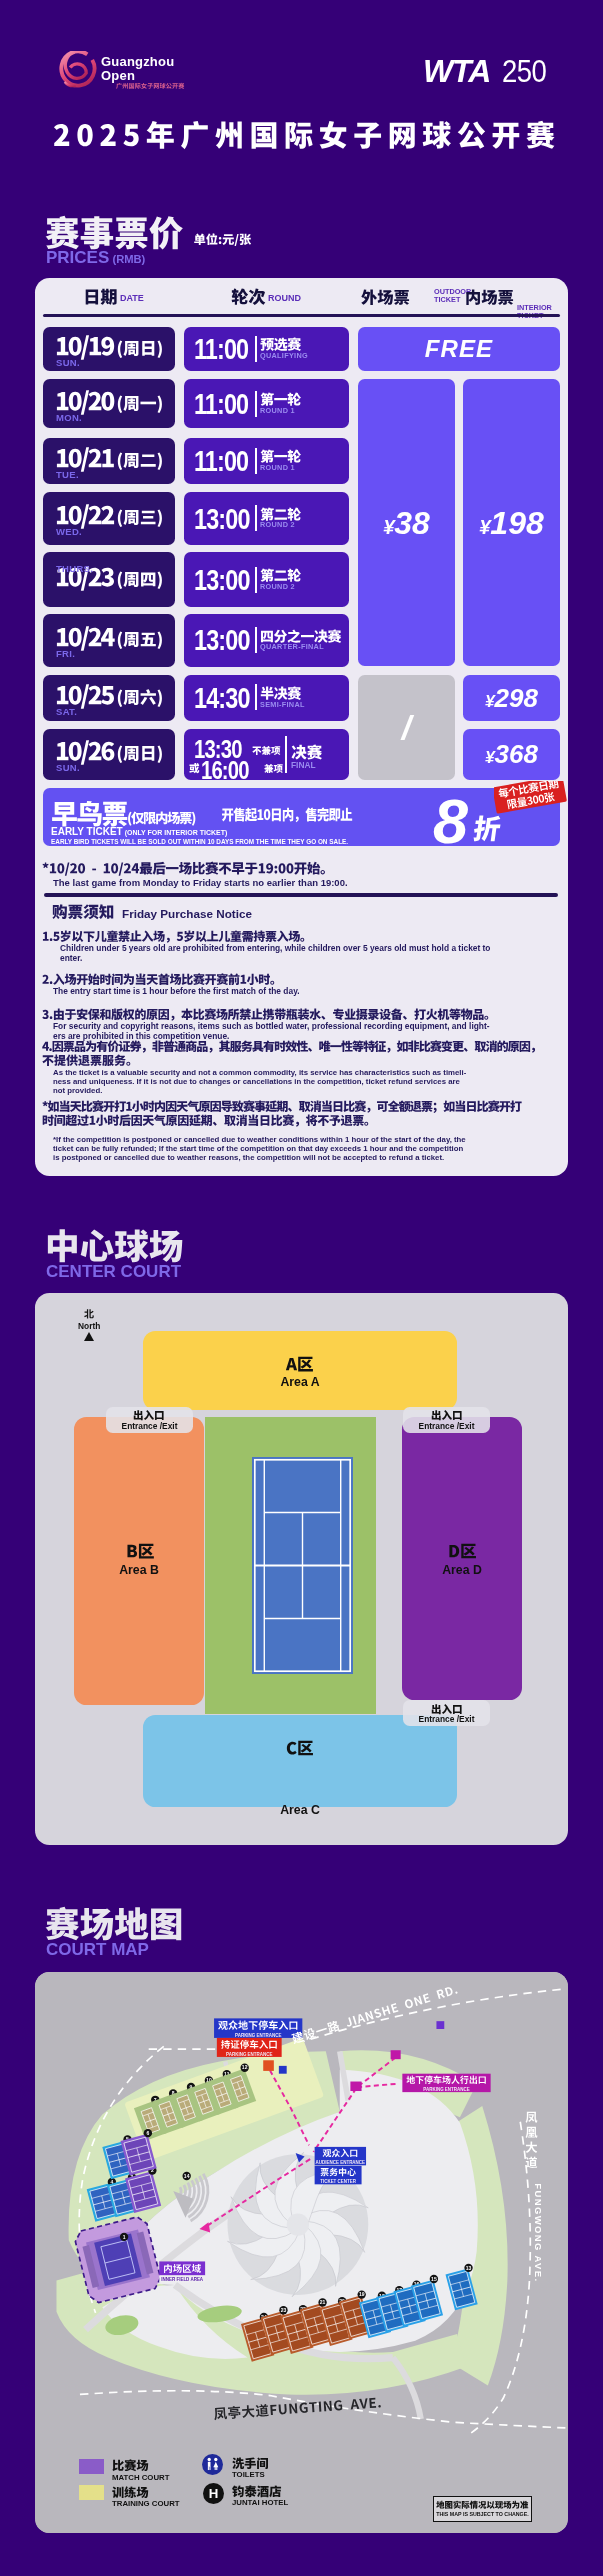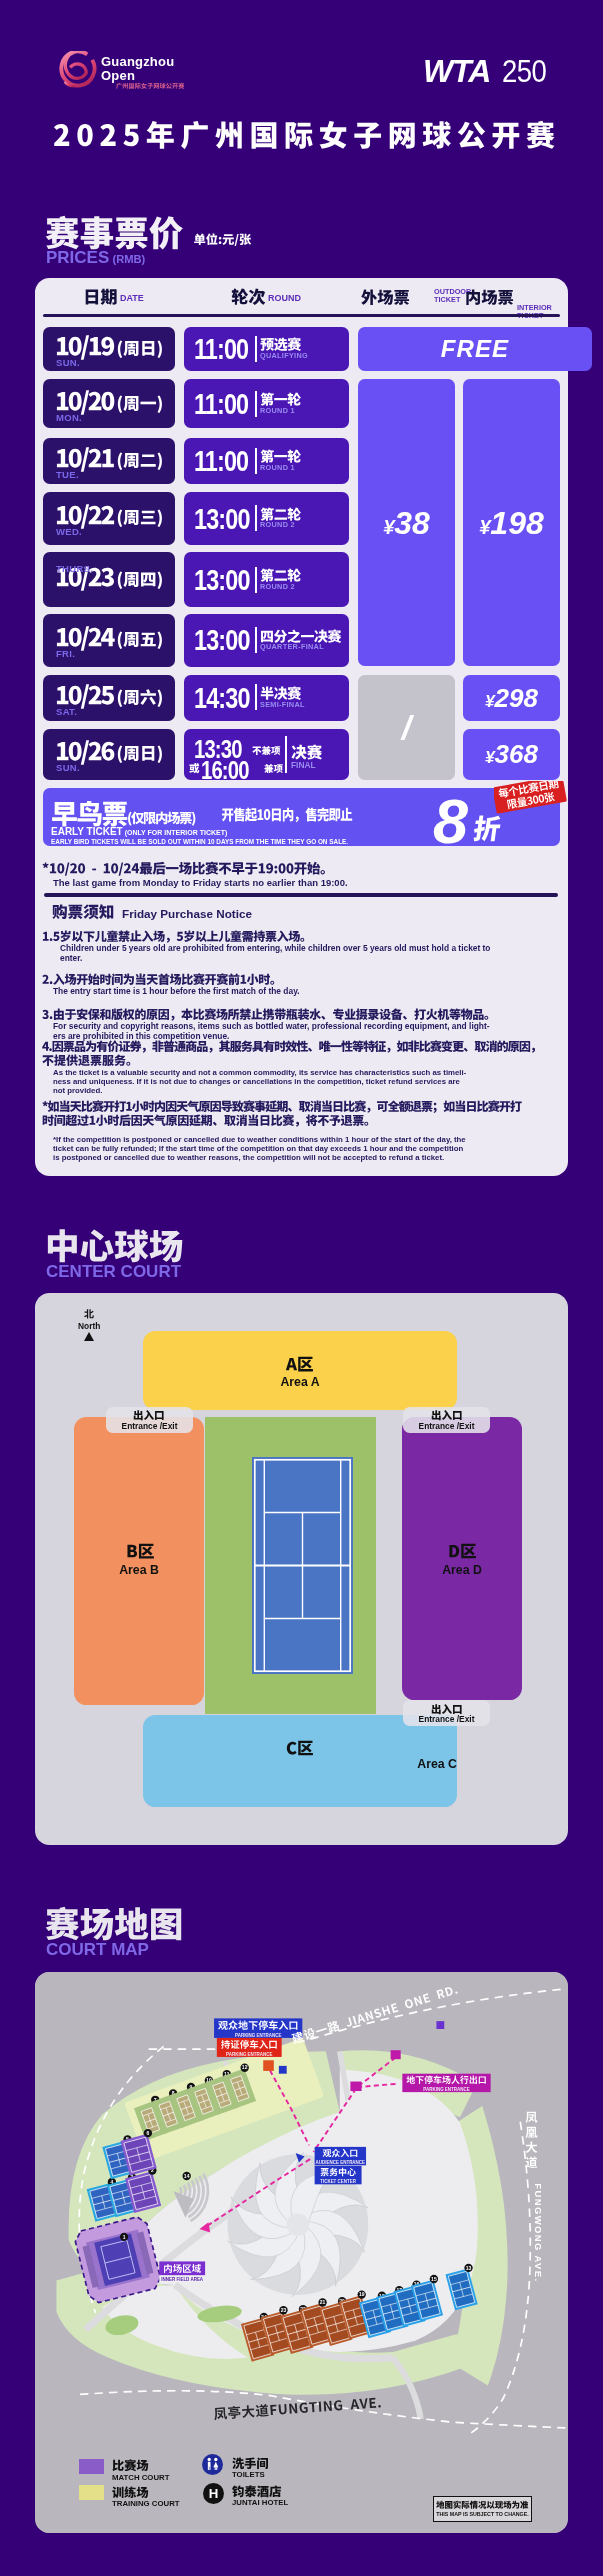--- a/index.html
+++ b/index.html
@@ -709,21 +709,21 @@
 <svg style="position:absolute;left:291px;top:742px;" width="37" height="21" viewBox="0 0 66 38">
       <g transform="translate(0,29)">
         <g fill="#fff" transform="scale(0.028)">
           <use href="#g61" x="0"></use>
           <use href="#g25" x="1000"></use>
         </g>
       </g>
     </svg>
 <div style="position:absolute;left:291px;top:760px;font:bold 8.4px 'Liberation Sans',sans-serif;color:#9b8cf0">FINAL</div>
 
-<div style="position:absolute;left:358px;top:327px;width:234px;height:44px;background:#6850f5;border-radius:6.7px;text-align:center;font:bold italic 24px/44px 'Liberation Sans',sans-serif;color:#fff;letter-spacing:1.1px">FREE</div>
+<div style="position:absolute;left:358px;top:327px;width:202px;height:44px;background:#6850f5;border-radius:6.7px;text-align:center;font:bold italic 24px/44px 'Liberation Sans',sans-serif;color:#fff;letter-spacing:1.1px">FREE</div>
 
 <div style="position:absolute;left:358px;top:379px;width:97px;height:287px;background:#6850f5;border-radius:6.7px"></div>
 <div style="position:absolute;left:358px;top:507px;width:97px;text-align:center;font:bold italic 32px/32px 'Liberation Sans',sans-serif;color:#fff"><span style="font-size:20px">¥</span>38</div>
 
 <div style="position:absolute;left:463px;top:379px;width:97px;height:287px;background:#6850f5;border-radius:6.7px"></div>
 <div style="position:absolute;left:463px;top:507px;width:97px;text-align:center;font:bold italic 32px/32px 'Liberation Sans',sans-serif;color:#fff"><span style="font-size:20px">¥</span>198</div>
 
 <div style="position:absolute;left:358px;top:675px;width:97px;height:105px;background:#c4c2ca;border-radius:6.7px;text-align:center;font:bold italic 34px/105px 'Liberation Sans',sans-serif;color:#fff">/</div>
 
 <div style="position:absolute;left:463px;top:675px;width:97px;height:46px;background:#6850f5;border-radius:6.7px;text-align:center;font:bold italic 26px/46px 'Liberation Sans',sans-serif;color:#fff"><span style="font-size:17px">¥</span>298</div>
@@ -1190,21 +1190,21 @@
 
 <div style="position:absolute;left:143px;top:1715px;width:314px;height:92px;background:#7cc4e8;border-radius:12.3px"></div>
 <svg style="position:absolute;left:286px;top:1737px;" width="32" height="22.4" viewBox="0 0 58.01 40">
       <g transform="translate(0,31)">
         <g fill="#111" transform="scale(0.03)">
           <use href="#g190" x="0"></use>
           <use href="#g187" x="667"></use>
         </g>
       </g>
     </svg>
-<div style="position:absolute;left:143px;top:1757px;width:314px;text-align:right;font:bold 12.3px 'Liberation Sans',sans-serif;color:#111">Area C</div>
+<div style="position:absolute;left:143px;top:1803px;width:314px;text-align:center;font:bold 12.3px 'Liberation Sans',sans-serif;color:#111">Area C</div>
 
 <svg style="position:absolute;left:252px;top:1457px;" width="101" height="217" viewBox="0 0 181 389">
       <rect x="0" y="0" width="181" height="389" fill="#4a74c4"></rect>
       <rect x="5" y="5" width="171" height="379" fill="none" stroke="#fff" stroke-width="3"></rect>
       <line x1="22" y1="5" x2="22" y2="384" stroke="#fff" stroke-width="2.5"></line>
       <line x1="159" y1="5" x2="159" y2="384" stroke="#fff" stroke-width="2.5"></line>
       <line x1="5" y1="194.5" x2="176" y2="194.5" stroke="#fff" stroke-width="3.5"></line>
       <line x1="22" y1="99.5" x2="159" y2="99.5" stroke="#fff" stroke-width="2.5"></line>
       <line x1="22" y1="289.5" x2="159" y2="289.5" stroke="#fff" stroke-width="2.5"></line>
       <line x1="90.5" y1="99.5" x2="90.5" y2="289.5" stroke="#fff" stroke-width="2.5"></line>

